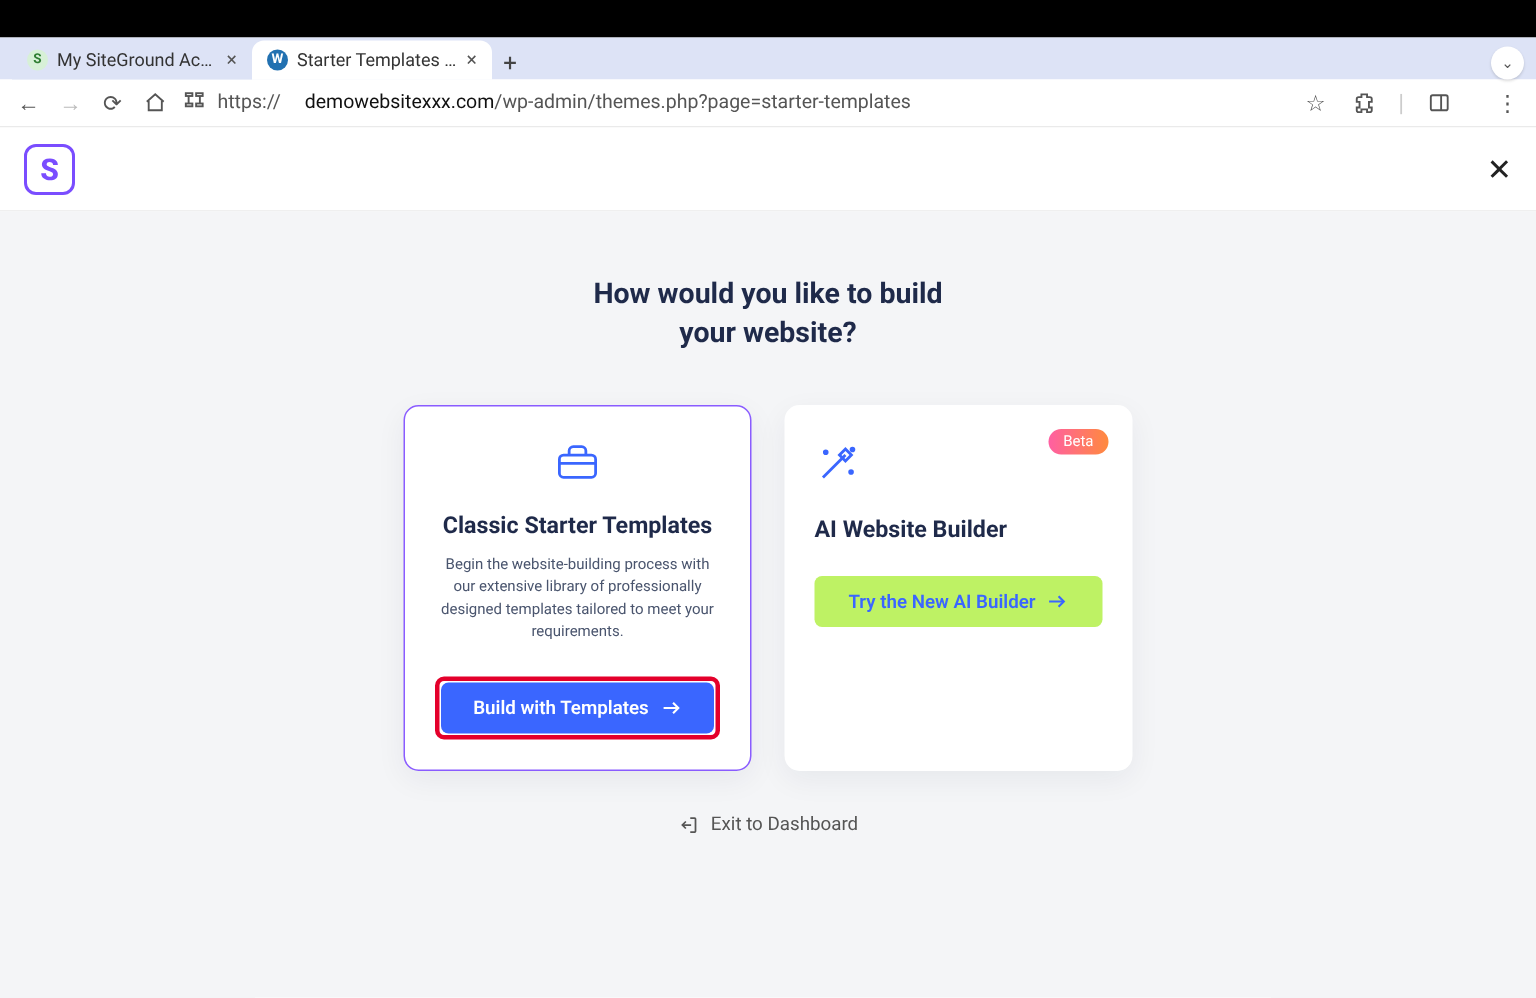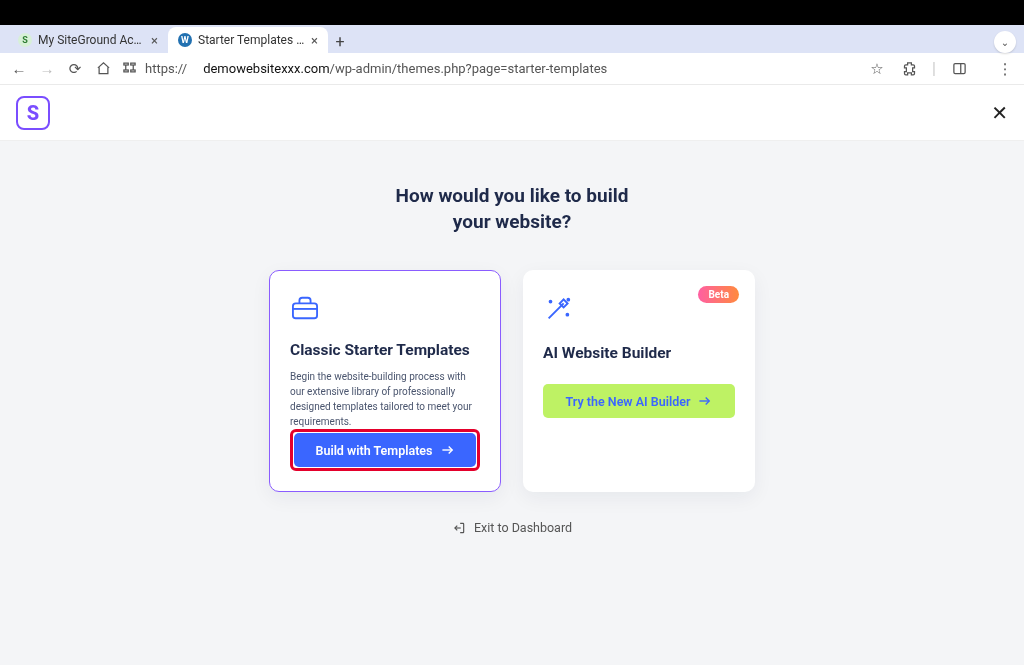--- a/index.html
+++ b/index.html
@@ -28,30 +28,30 @@
   .ext-circle { width:14px;height:14px;border-radius:50%;background:radial-gradient(circle,#ff6a00,#cc3b00);}
   
   .apphdr { height:56px; background:#fff; border-bottom:1px solid #efefef; display:flex; align-items:center; padding:0 16px;}
   .apphdr .logo { width:34px; height:34px; border:2px solid #7a4dff; border-radius:8px; display:flex; align-items:center; justify-content:center; color:#7a4dff; font-weight:800; font-size:20px;}
   .apphdr .close { margin-left:auto; font-size:20px; color:#222; cursor:pointer;}
   
   .page { background:#f4f5f7; height:calc(665px - 25px - 28px - 32px - 56px); padding-top:42px; }
   .headline { text-align:center; font-size:19px; font-weight:700; color:#1f2a4a; line-height:1.35;}
   .cards { display:flex; justify-content:center; gap:22px; margin-top:36px;}
   .card { width:232px; background:#fff; border-radius:10px; padding:24px 20px 20px 20px; box-shadow:0 6px 20px rgba(20,30,60,0.06); position:relative;}
-  .card.selected { border:1.5px solid #8a5cff; }
+  .card.selected { border:1.5px solid #8a5cff;text-align:center; }
   .card .icon { margin-bottom:16px; }
   .card h3 { font-size:15.5px; font-weight:700; color:#1f2a4a; margin-bottom:10px;}
   .card p { font-size:10px; color:#4a556e; line-height:1.5;}
   .btn { margin-top:22px; width:100%; height:34px; border-radius:5px; display:flex; align-items:center; justify-content:center; gap:8px; font-size:12.5px; font-weight:600; cursor:pointer;}
   .btn.primary { background:#3a66ff; color:#fff; }
   .btn.secondary { background:#bef264; color:#3a66ff; border:none;}
-  .highlight { border:3px solid #e4002b; border-radius:6px; padding:1px; }
+  .highlight { border:3px solid #e4002b; border-radius:6px; padding:1px; margin-top:22px;}
   .highlight .btn { margin-top:0;}
-  .badge { position:absolute; top:16px; right:16px; background:linear-gradient(90deg,#ff5fa2,#ff8a3d); color:#fff; font-size:10px; font-weight:700; padding:3px 10px; border-radius:999px;}
+  .badge { position:absolute; top:16px; right:16px; background:linear-gradient(90deg,#ff5fa2,#ff8a3d); color:#fff; font-size:10px; font-weight:400; padding:3px 10px; border-radius:999px;}
   .exit { display:flex; align-items:center; justify-content:center; gap:8px; margin-top:28px; font-size:12.5px; color:#555; cursor:pointer;}
   .arrow-svg { stroke:currentColor; }
 </style>
 </head>
 <body>
 
 <div class="blackbar"></div>
 
 <div class="tabstrip">
   <div class="tab inactive">

